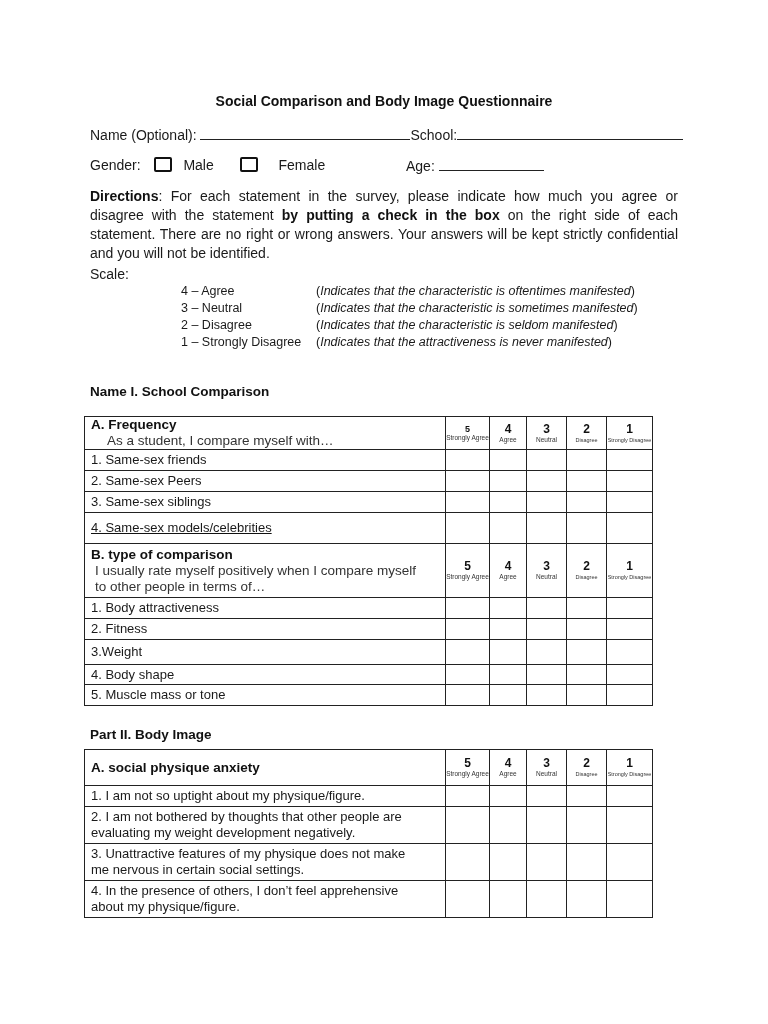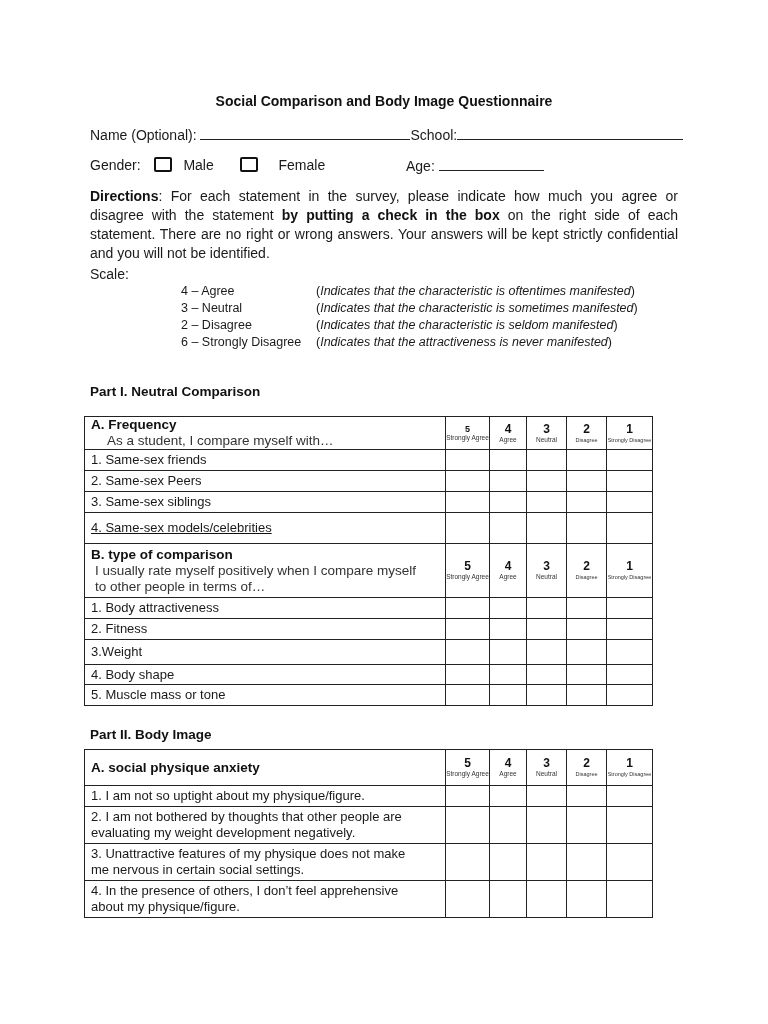--- a/index.html
+++ b/index.html
@@ -84,24 +84,24 @@
   <div class="scale-row" style="top:284px;">
     <span class="lvl">4 – Agree</span><span>(</span><i>Indicates that the characteristic is oftentimes manifested</i><span>)</span>
   </div>
   <div class="scale-row" style="top:301px;">
     <span class="lvl">3 – Neutral</span><span>(</span><i>Indicates that the characteristic is sometimes manifested</i><span>)</span>
   </div>
   <div class="scale-row" style="top:318px;">
     <span class="lvl">2 – Disagree</span><span>(</span><i>Indicates that the characteristic is seldom manifested</i><span>)</span>
   </div>
   <div class="scale-row" style="top:335px;">
-    <span class="lvl">6 – Strongly Disagree</span><span>(</span><i>Indicates that the attractiveness is never manifested</i><span>)</span>
-  </div>
-
-  <div class="part-title" style="top:384px;">Part I. Neutral Comparison</div>
+    <span class="lvl">1 – Strongly Disagree</span><span>(</span><i>Indicates that the attractiveness is never manifested</i><span>)</span>
+  </div>
+
+  <div class="part-title" style="top:384px;">Name I. School Comparison</div>
 
   <table class="q" style="top:416px;">
     <colgroup>
       <col style="width:361px">
         <col style="width:44px">
         <col style="width:37px">
         <col style="width:40px">
         <col style="width:40px">
         <col style="width:46px">
     </colgroup>

